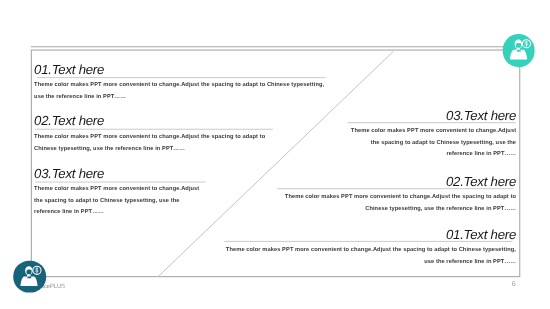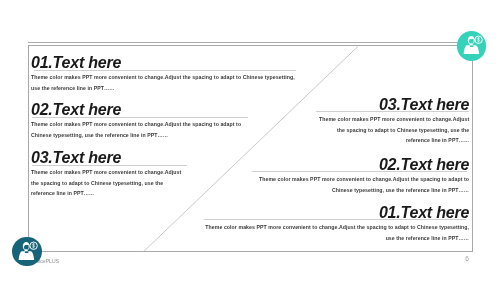--- a/index.html
+++ b/index.html
@@ -9,21 +9,21 @@
   .topline{position:absolute;left:28px;top:42px;width:446px;height:1px;background:#aeaeae;}
   .frame{position:absolute;left:28px;top:45px;width:445px;height:207px;border:1px solid #a8a8a8;box-sizing:border-box;}
   .diagsvg{position:absolute;left:0;top:0;width:500px;height:281px;}
 
   .circle{position:absolute;border-radius:50%;}
   .glyph{position:absolute;left:0;top:0;}
   .c-tr{left:456.9px;top:31.3px;width:29.3px;height:29.3px;background:#35d2bb;}
   .c-bl{left:12.3px;top:236.7px;width:29.3px;height:29.3px;background:#17647a;}
 
   .blk{position:absolute;}
-  .ttl{font-weight:bold;font-style:italic;font-size:16px;letter-spacing:-0.22px;color:#1a1a1a;line-height:10px;white-space:nowrap;}
+  .ttl{font-weight:normal;font-style:italic;font-size:12px;letter-spacing:-0.22px;color:#1a1a1a;line-height:10px;white-space:nowrap;}
   .sep{height:1px;background:#cfcfcf;}
   .body{font-size:5.2px;letter-spacing:0.07px;color:#3a3a3a;line-height:10.4px;font-weight:bold;}
   .right .ttl,.right .body{text-align:right;}
 
   .pagenum{position:absolute;left:465.2px;top:256.2px;font-size:6.5px;color:#a0a0a0;line-height:6.5px;}
   .brand{position:absolute;left:32.5px;top:257.5px;font-size:5.5px;letter-spacing:-0.22px;color:#949494;line-height:6px;}
 </style>
 </head>
 <body>
 

